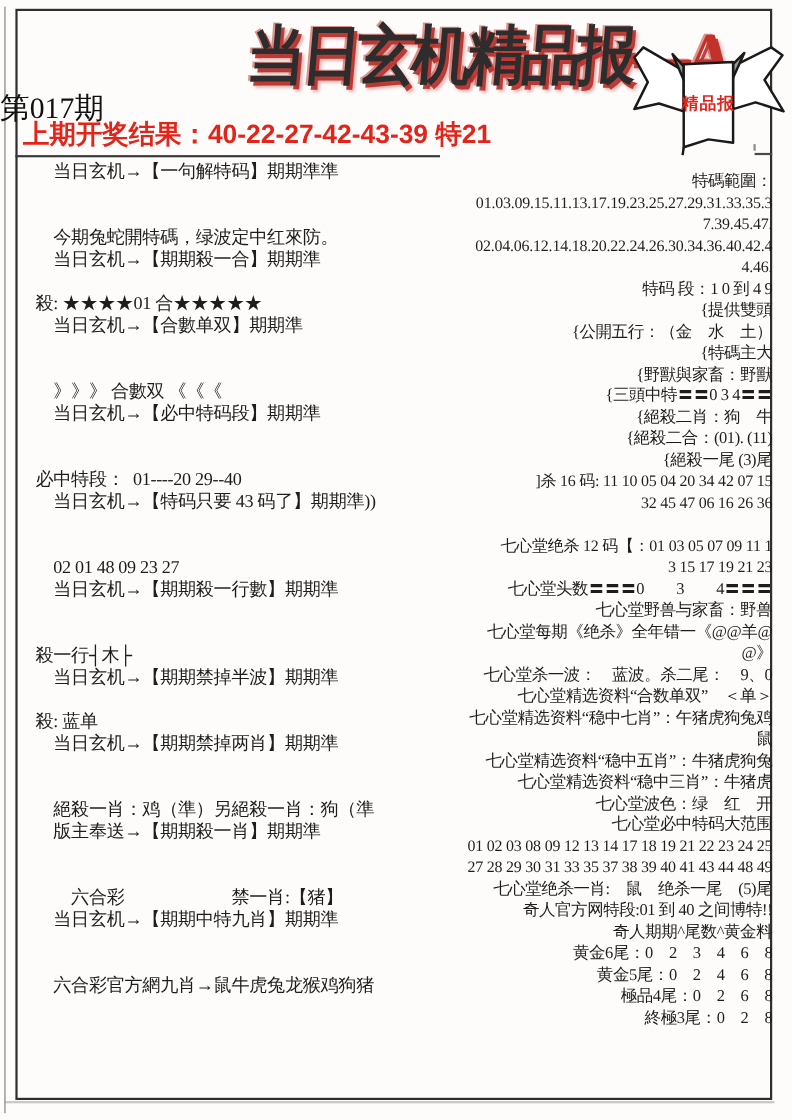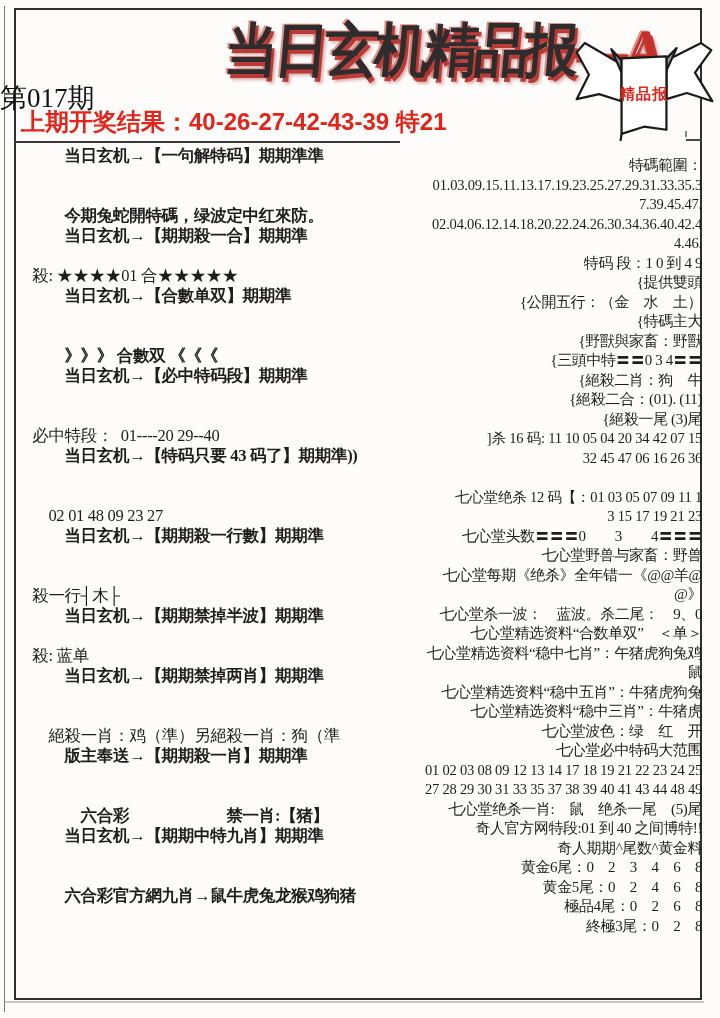--- a/index.html
+++ b/index.html
@@ -45,35 +45,35 @@
     font-size:16.5px;line-height:20px;letter-spacing:-0.3px;
     white-space:pre-wrap;
   }
   .right-col{
     position:absolute;left:396px;top:156px;width:306px;
     font-size:15px;line-height:19.5px;letter-spacing:-0.4px;
     white-space:pre-wrap;word-break:break-all;
   }
   .ln{min-height:20px;}
   .right-col .ln{min-height:19.5px;text-align:right;}
-  .ln.b{font-weight:bold;padding-left:16px;}
+  .ln.b{font-weight:normal;}
   .right-col .ln.n{font-size:14.5px;letter-spacing:-0.2px;margin-left:28px;}
 </style>
 </head>
 <body>
 
 <div class="outer-line"></div>
 <div class="frame"></div>
 <div class="bottom-shadow"></div>
 
 <div class="masthead"><span>当日玄机精品报</span><span class="suffix">—A</span></div>
 
 <div class="issue">第017期</div>
 
-<div class="prev-result">上期开奖结果：40-26-27-42-43-39 特21</div>
+<div class="prev-result">上期开奖结果：40-22-27-42-43-39 特21</div>
 
 <div class="red-rule"></div>
 <div class="right-tick"></div>
 <div class="right-tick-nub"></div>
 
 <svg class="ribbon" viewBox="0 0 140 100">
   <g stroke="#1a1a1a" stroke-width="2.2" stroke-linejoin="round" fill="#ffffff">
     <polygon points="48,24 12,3 4,12 16,34 4,58 26,53 48,60"></polygon>
     <polygon points="92,20 126,3 136,10 120,32 137,60 112,52 92,58"></polygon>
     <polygon fill="#9a9a9a" points="48,20 38,9 48,32"></polygon>

